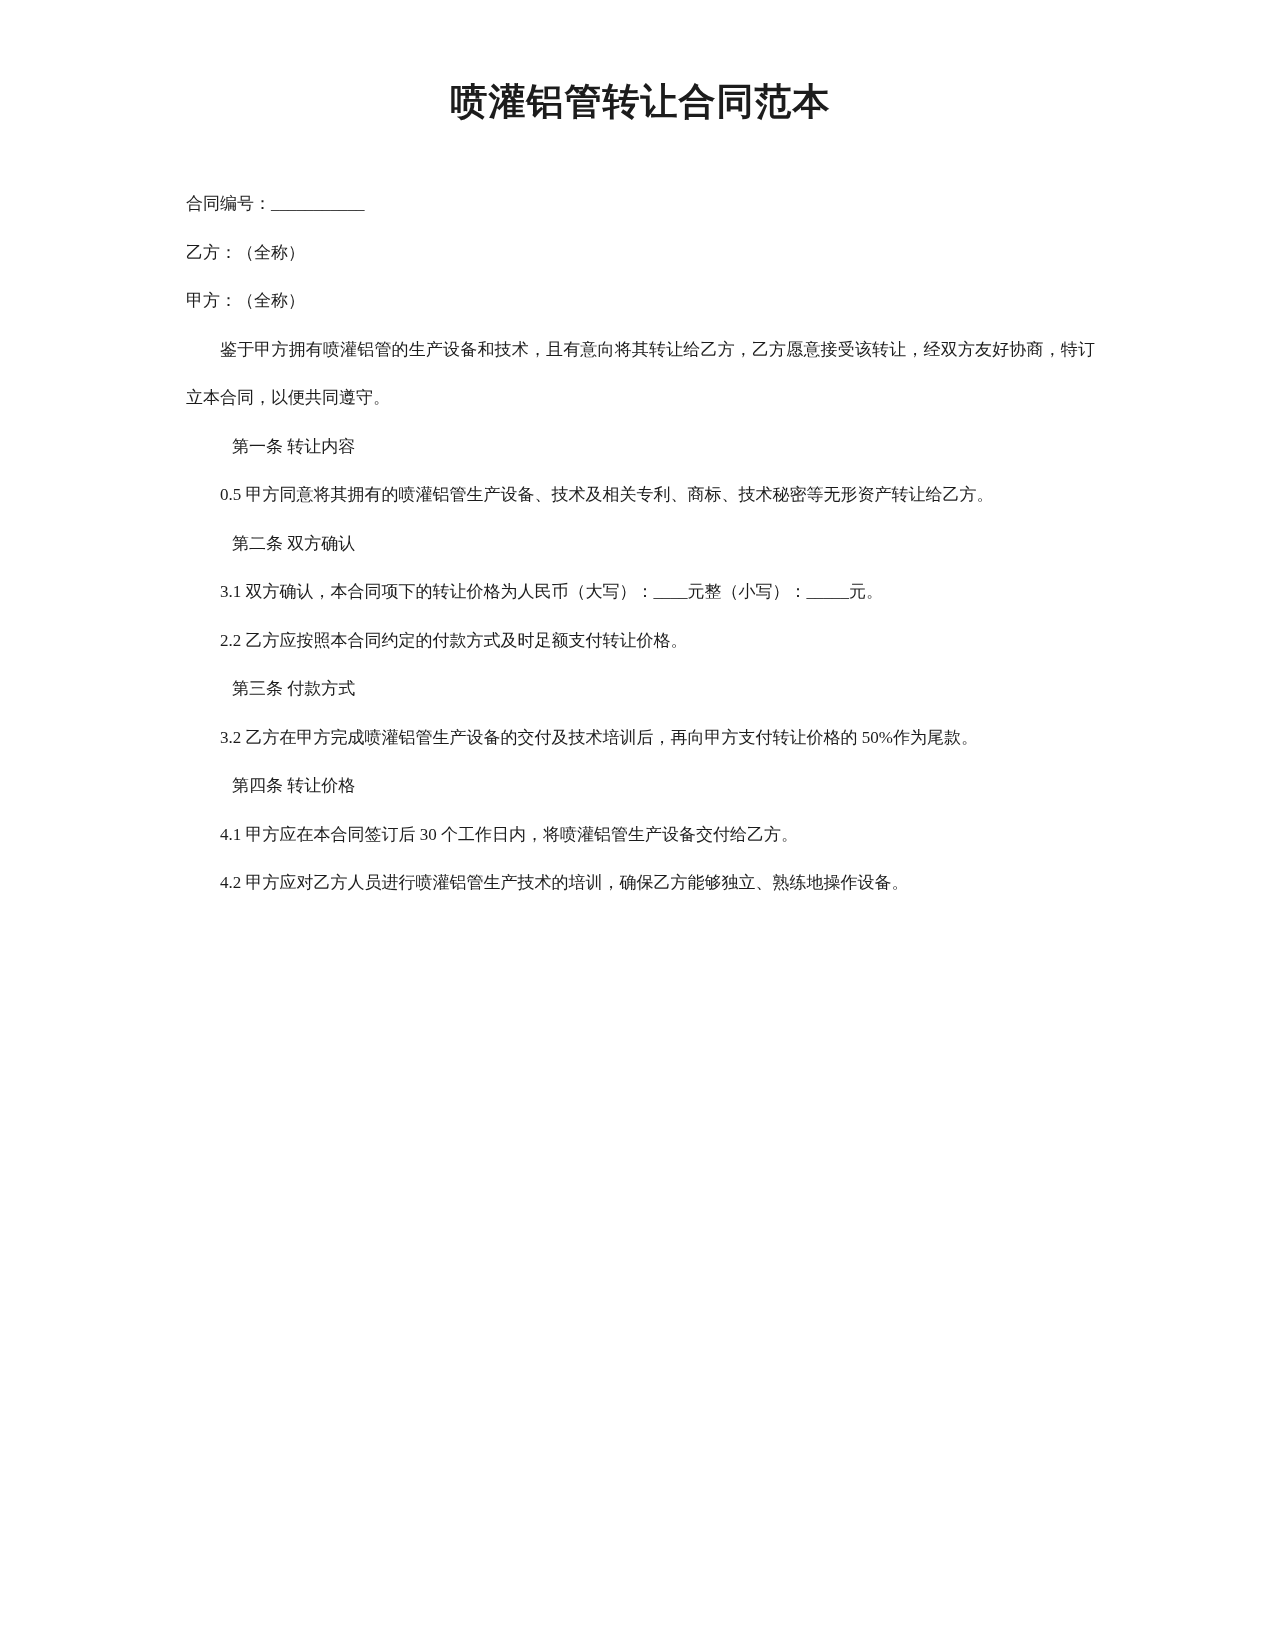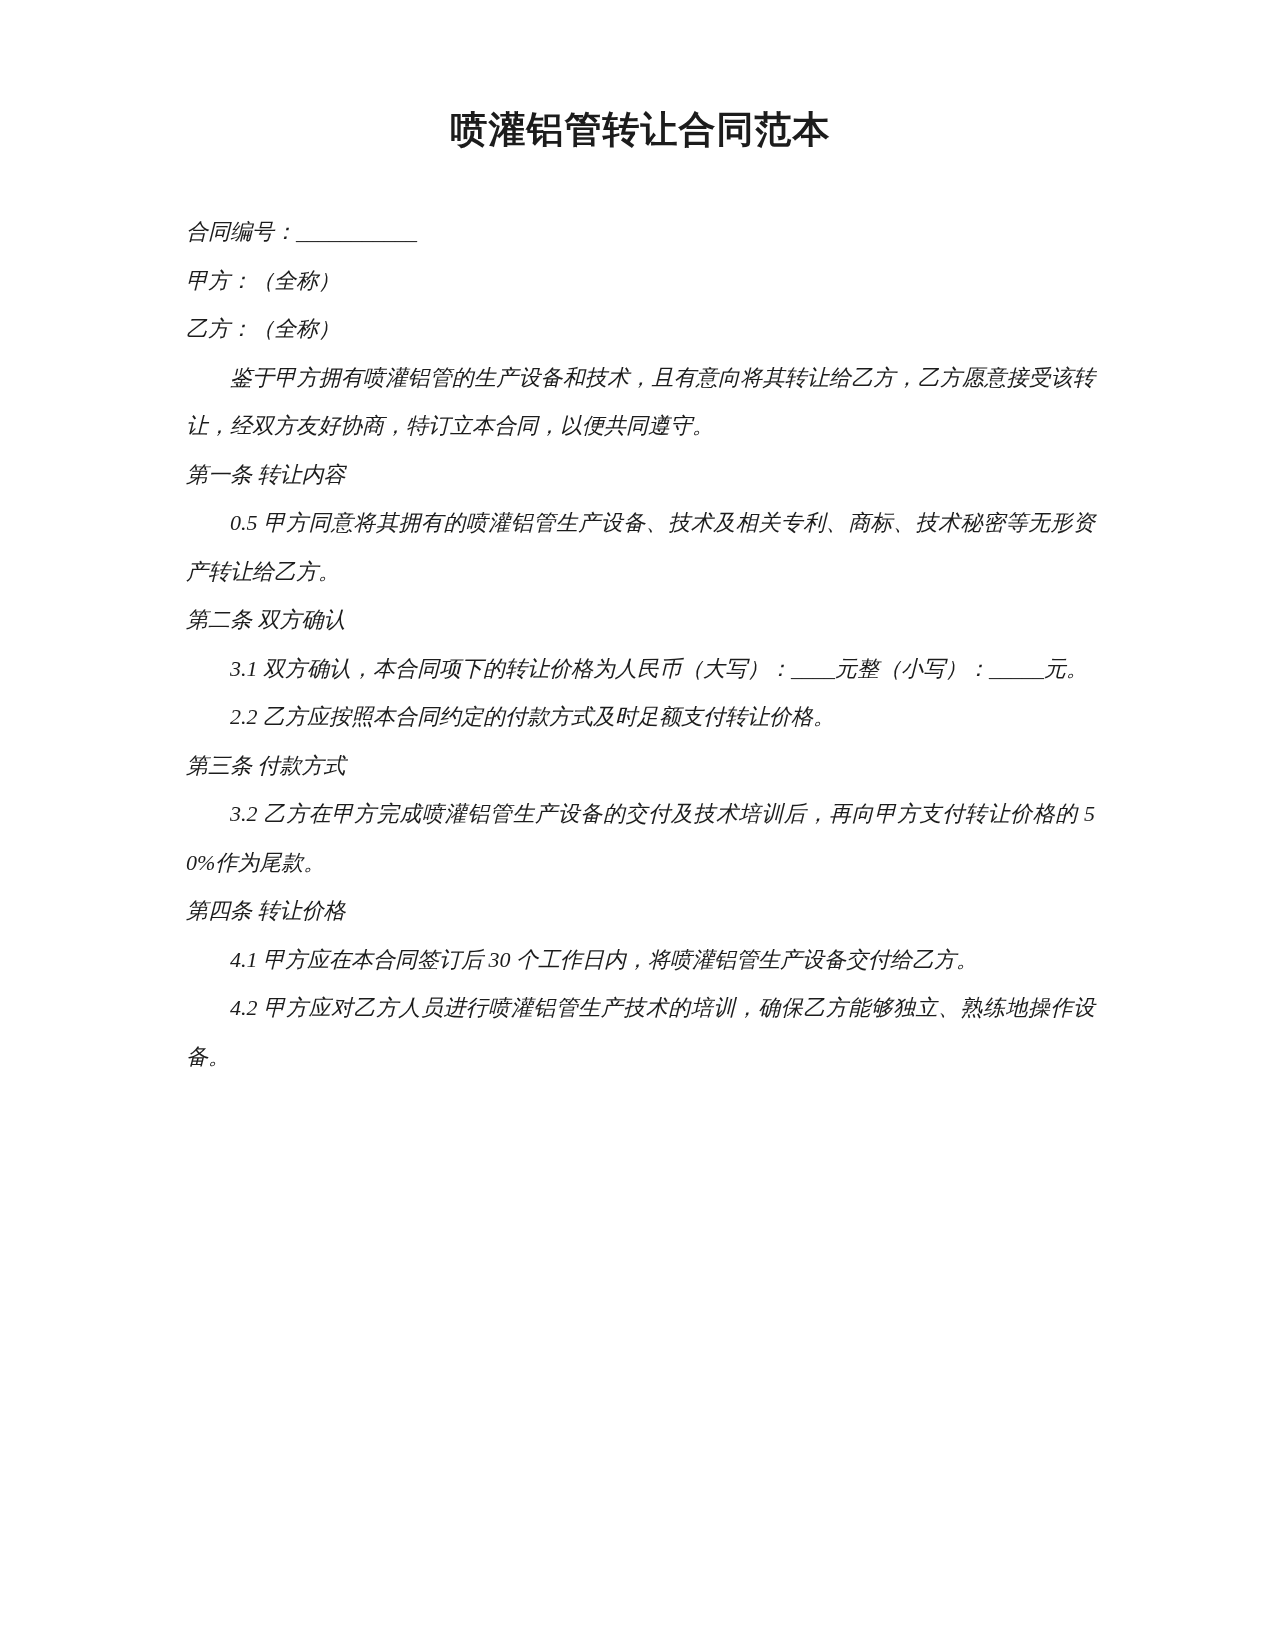--- a/index.html
+++ b/index.html
@@ -11,55 +11,54 @@
     width: 1275px;
     height: 1650px;
     font-family: "Liberation Serif", "DejaVu Serif", serif;
     color: #1c1c1c;
     overflow: hidden;
   }
   .page {
     box-sizing: border-box;
     width: 1275px;
     height: 1650px;
-    padding: 104px 180px 40px 186px;
+    padding: 76px 180px 40px 186px;
     background: #ffffff;
   }
   .doc-title {
     font-size: 37px;
     font-weight: bold;
     text-align: center;
     line-height: 52px;
     margin: 0 0 52px 0;
     letter-spacing: 1px;
   }
   .doc-body {
-    font-size: 22px;
+    font-size: 17px;
     line-height: 48.5px;
-    font-style: italic;
   }
   .para {
     margin: 0;
     text-align: justify;
     text-justify: inter-ideograph;
     word-break: break-all;
   }
   .para.plain { text-indent: 0; }
-  .para.heading { text-indent: 0; }
+  .para.heading { text-indent: 0; margin-left: 46px; }
   .para.indent { text-indent: 2em; }
 </style>
 </head>
 <body>
 
 <div class="page">
   <h1 class="doc-title">喷灌铝管转让合同范本</h1>
   <div class="doc-body">
       <p class="para plain">合同编号：___________</p>
+      <p class="para plain">乙方：（全称）</p>
       <p class="para plain">甲方：（全称）</p>
-      <p class="para plain">乙方：（全称）</p>
       <p class="para indent">鉴于甲方拥有喷灌铝管的生产设备和技术，且有意向将其转让给乙方，乙方愿意接受该转让，经双方友好协商，特订立本合同，以便共同遵守。</p>
       <p class="para heading">第一条 转让内容</p>
       <p class="para indent">0.5 甲方同意将其拥有的喷灌铝管生产设备、技术及相关专利、商标、技术秘密等无形资产转让给乙方。</p>
       <p class="para heading">第二条 双方确认</p>
       <p class="para indent">3.1 双方确认，本合同项下的转让价格为人民币（大写）：____元整（小写）：_____元。</p>
       <p class="para indent">2.2 乙方应按照本合同约定的付款方式及时足额支付转让价格。</p>
       <p class="para heading">第三条 付款方式</p>
       <p class="para indent">3.2 乙方在甲方完成喷灌铝管生产设备的交付及技术培训后，再向甲方支付转让价格的 50%作为尾款。</p>
       <p class="para heading">第四条 转让价格</p>
       <p class="para indent">4.1 甲方应在本合同签订后 30 个工作日内，将喷灌铝管生产设备交付给乙方。</p>

